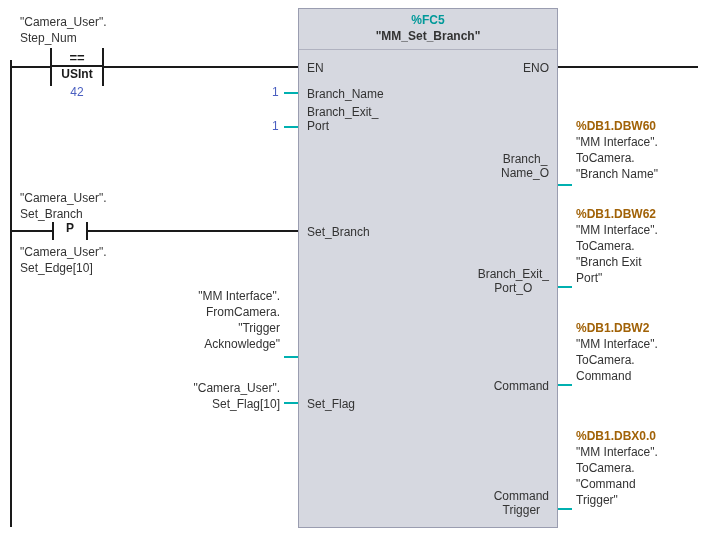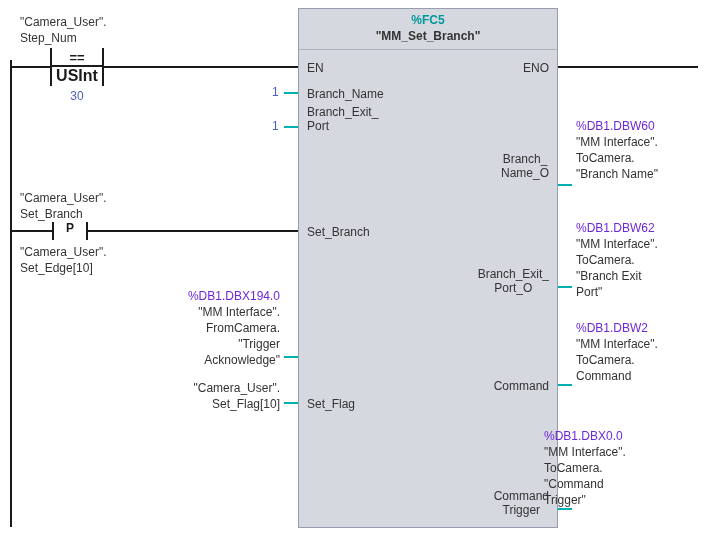--- a/index.html
+++ b/index.html
@@ -51,31 +51,31 @@
     white-space: pre;
   }
   .port-label.left { text-align: left; }
   .port-label.right { text-align: center; }
   .operand {
     position: absolute;
     color: #333;
     font-size: 12px;
     line-height: 16px;
   }
-  .addr { color: #6d28d9; font-weight: normal; }
+  .addr { color: #a16207; font-weight: bold; }
   .sym { color: #333; }
   .const { color: #4a5fc0; }
   .cmp-box {
     position: absolute;
     width: 54px;
     text-align: center;
   }
   .cmp-line { height: 2px; background: #1a1a1a; }
   .cmp-sym { font-weight: bold; font-size: 13px; }
-  .cmp-type { font-weight: bold; font-size: 16px; }
+  .cmp-type { font-weight: bold; font-size: 12px; }
   .cmp-rails .r1, .cmp-rails .r2 {
     position: absolute;
     width: 2px;
     background: #1a1a1a;
     top: -2px;
     height: 38px;
   }
   .cmp-rails .r1 { left: 0; }
   .cmp-rails .r2 { right: 0; }
   .cmp-below { text-align: center; color: #4a5fc0; font-size: 12px; margin-top: 4px; }
@@ -136,21 +136,21 @@
 <div class="wire" style="left:104px; top:66px; width:194px;"></div>
 
 <div class="cmp-box" style="left:50px; top:50px;">
   <div class="cmp-rails">
     <div class="r1"></div>
       <div class="r2"></div>
   </div>
   <div class="cmp-sym">==</div>
   <div class="cmp-line"></div>
   <div class="cmp-type">USInt</div>
-  <div class="cmp-below">30</div>
+  <div class="cmp-below">42</div>
 </div>
 <div class="operand" style="left:20px; top:14px; white-space:pre;">"Camera_User".
 Step_Num</div>
 
 <div class="conn-stub" style="left:284px; top:92px;"></div>
 <div class="operand const" style="left:272px; top:84px;">1</div>
 
 <div class="conn-stub" style="left:284px; top:126px;"></div>
 <div class="operand const" style="left:272px; top:118px;">1</div>
 
@@ -161,21 +161,20 @@
     <div class="pr2"></div>
   <div class="p-label">P</div>
 </div>
 <div class="operand" style="left:20px; top:190px; white-space:pre;">"Camera_User".
 Set_Branch</div>
 <div class="operand" style="left:20px; top:244px; white-space:pre;">"Camera_User".
 Set_Edge[10]</div>
 
 <div class="conn-stub" style="left:284px; top:356px;"></div>
 <div class="operand" style="left:160px; top:288px; text-align:right; width:120px;">
-  <div class="addr">%DB1.DBX194.0</div>
   <div class="sym" style="white-space:pre;">"MM Interface".
 FromCamera.
 "Trigger
 Acknowledge"</div>
 </div>
 
 <div class="conn-stub" style="left:284px; top:402px;"></div>
 <div class="operand" style="left:160px; top:380px; text-align:right; width:120px;">
   <div class="sym" style="white-space:pre;">"Camera_User".
 Set_Flag[10]</div>
@@ -185,36 +184,36 @@
 
 <div class="conn-stub" style="left:558px; top:184px;"></div>
 <div class="operand" style="left:576px; top:118px;">
   <div class="addr">%DB1.DBW60</div>
   <div class="sym" style="white-space:pre;">"MM Interface".
 ToCamera.
 "Branch Name"</div>
 </div>
 
 <div class="conn-stub" style="left:558px; top:286px;"></div>
-<div class="operand" style="left:576px; top:220px;">
+<div class="operand" style="left:576px; top:206px;">
   <div class="addr">%DB1.DBW62</div>
   <div class="sym" style="white-space:pre;">"MM Interface".
 ToCamera.
 "Branch Exit
 Port"</div>
 </div>
 
 <div class="conn-stub" style="left:558px; top:384px;"></div>
 <div class="operand" style="left:576px; top:320px;">
   <div class="addr">%DB1.DBW2</div>
   <div class="sym" style="white-space:pre;">"MM Interface".
 ToCamera.
 Command</div>
 </div>
 
 <div class="conn-stub" style="left:558px; top:508px;"></div>
-<div class="operand" style="left:544px; top:428px;">
+<div class="operand" style="left:576px; top:428px;">
   <div class="addr">%DB1.DBX0.0</div>
   <div class="sym" style="white-space:pre;">"MM Interface".
 ToCamera.
 "Command
 Trigger"</div>
 </div>
 
 </body></html>

